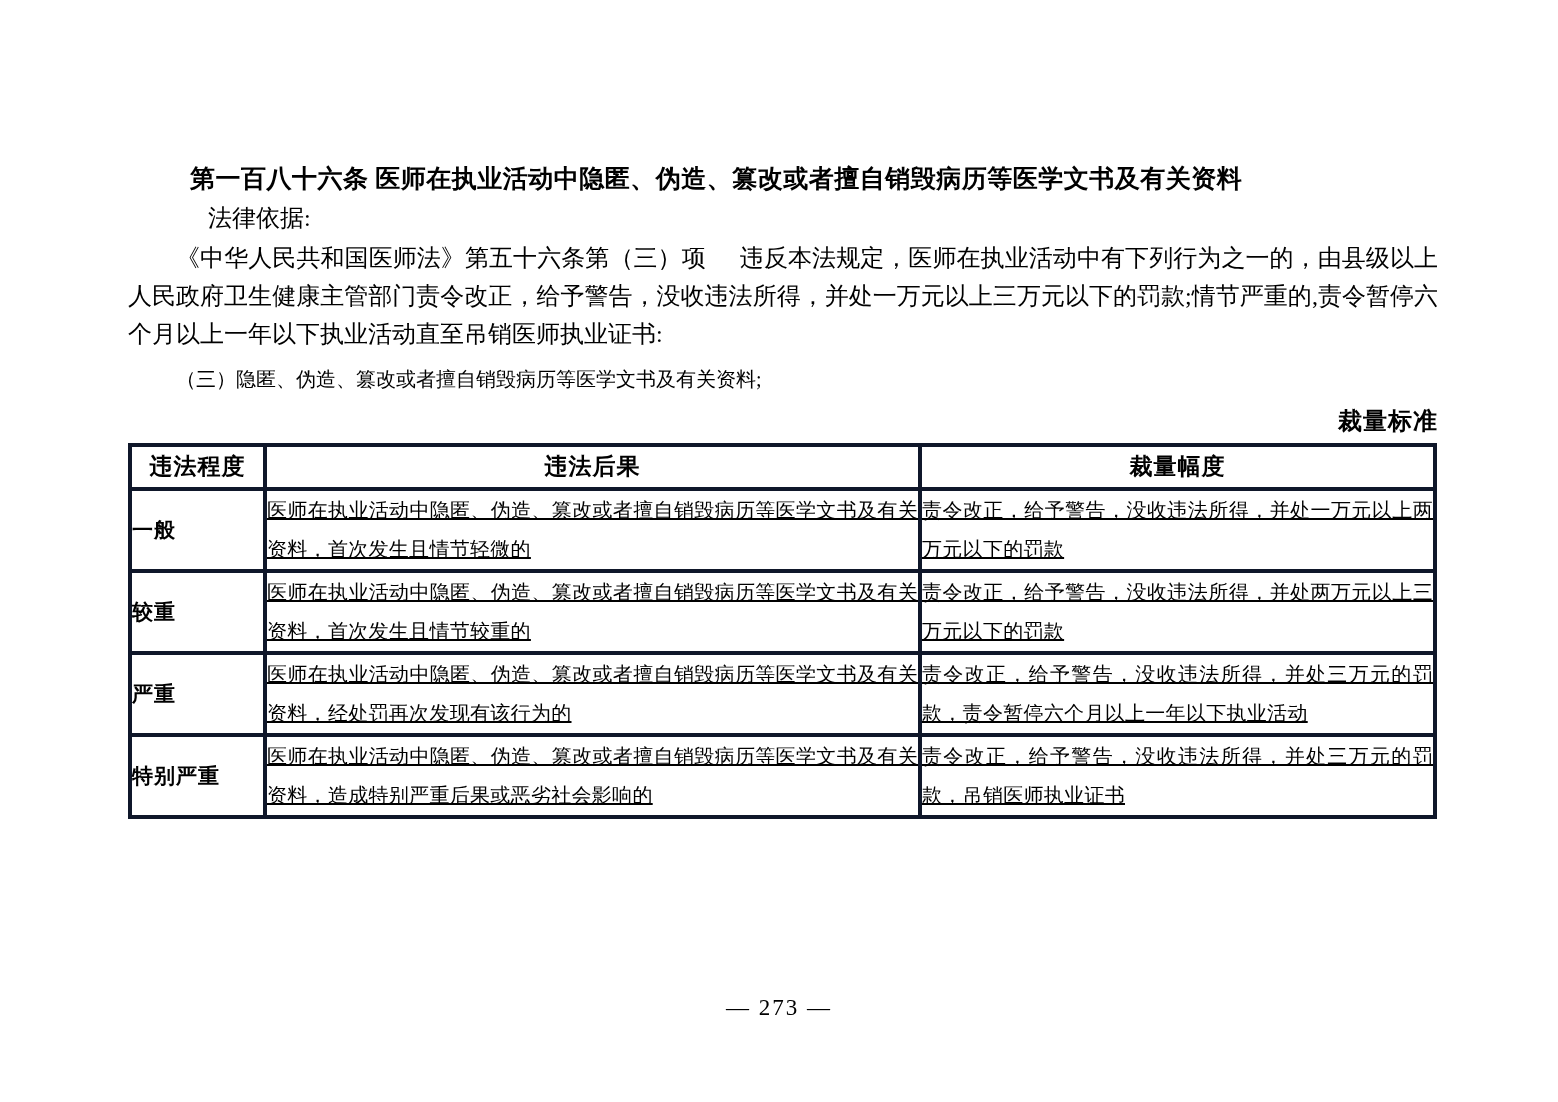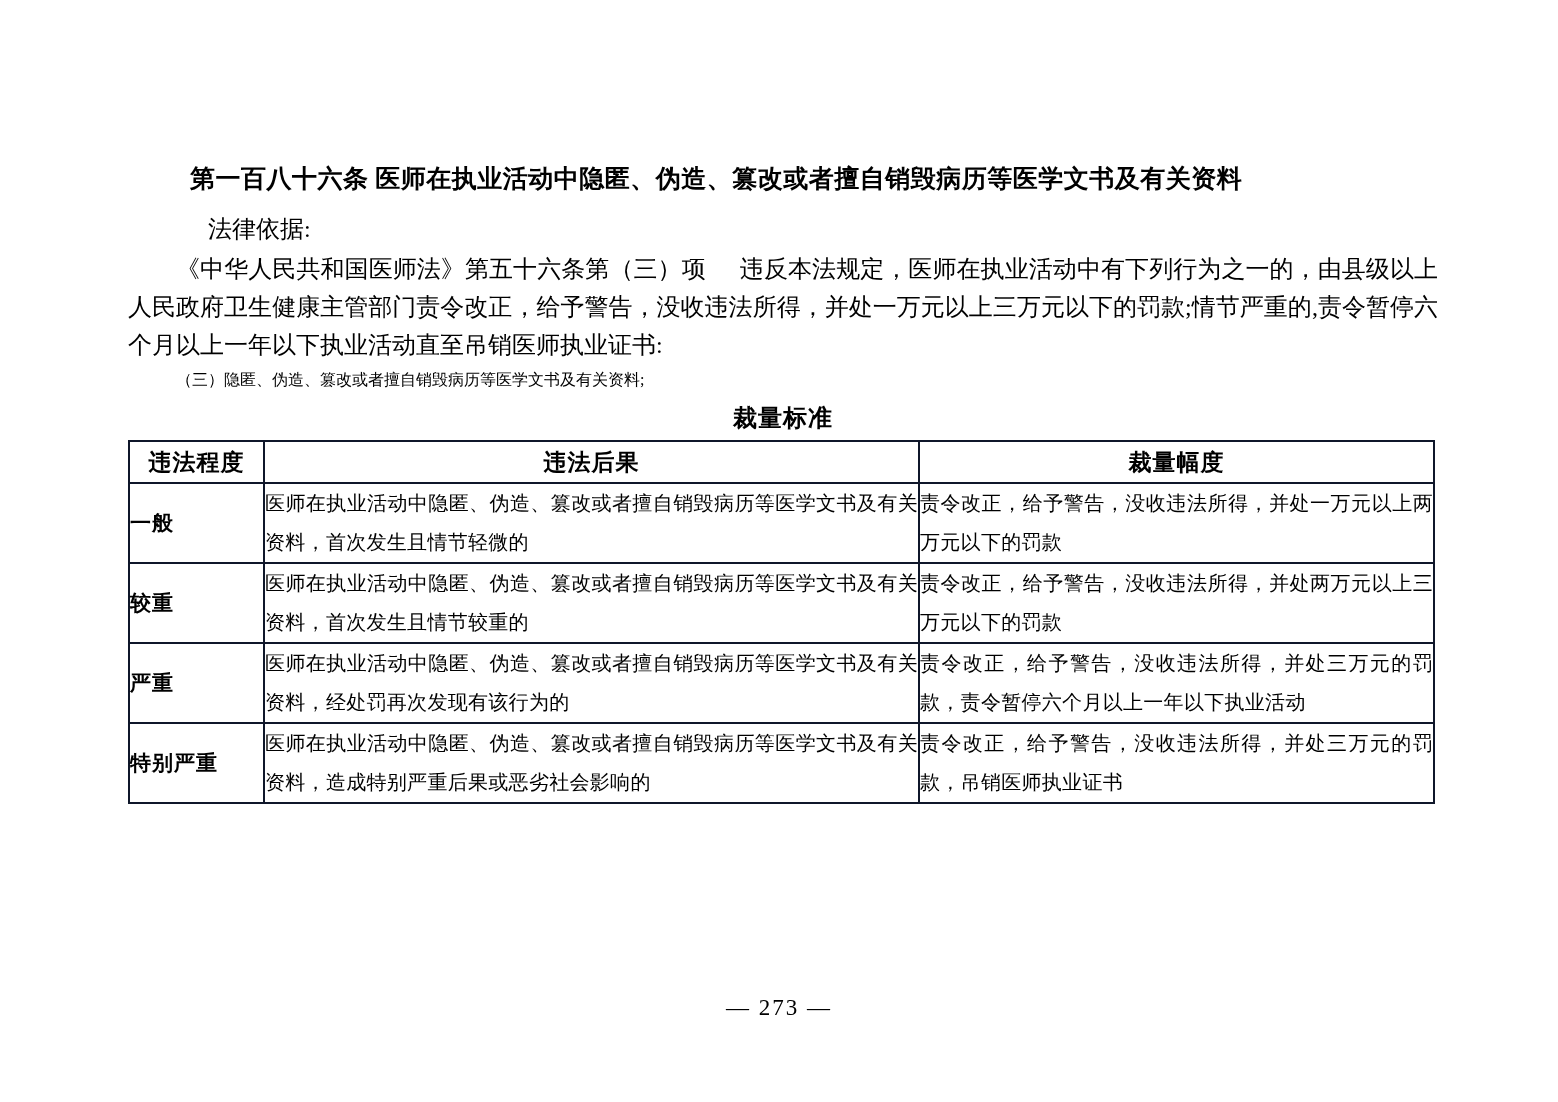--- a/index.html
+++ b/index.html
@@ -32,55 +32,55 @@
     font-weight: bold;
     line-height: 1.5;
     text-indent: 62px;
     letter-spacing: 0.5px;
     white-space: nowrap;
   }
   .basis-label {
     font-size: 24px;
     line-height: 1.55;
     text-indent: 80px;
-    margin-top: 13px;
+    margin-top: 2px;
   }
   .body-para {
     font-size: 24px;
     line-height: 1.6;
     text-indent: 48px;
     text-align: justify;
     text-justify: inter-ideograph;
     margin-top: 2px;
   }
   .body-para .gap {
     display: inline-block;
     width: 34px;
   }
   .item-para {
-    font-size: 16px;
+    font-size: 20px;
     line-height: 1.6;
     text-indent: 48px;
-    margin-top: 2px;
+    margin-top: 9px;
   }
   .table-caption {
-    text-align: center;
+    text-align: right;
     font-size: 24px;
     font-weight: bold;
     margin-top: 10px;
     margin-bottom: 6px;
     letter-spacing: 1px;
   }
   table.std {
     border-collapse: collapse;
     width: 1305px;
     table-layout: fixed;
   }
   table.std th, table.std td {
-    border: 2px solid #0f172a;
+    border: 4px solid #0f172a;
     vertical-align: middle;
     padding: 0;
   }
   table.std th {
     text-align: center;
     font-size: 23px;
     font-weight: bold;
     height: 40px;
     letter-spacing: 1px;
   }
@@ -93,20 +93,21 @@
     font-weight: bold;
     letter-spacing: 1px;
   }
   td.cell {
     font-size: 20px;
     line-height: 1.95;
     text-align: justify;
     text-justify: inter-ideograph;
     padding: 8px 12px 10px 10px;
     letter-spacing: 0.3px;
+    text-decoration: underline;
   }
   .page-number {
     position: absolute;
     top: 995px;
     left: 0;
     width: 1558px;
     text-align: center;
     font-size: 23px;
     letter-spacing: 2px;
   }

